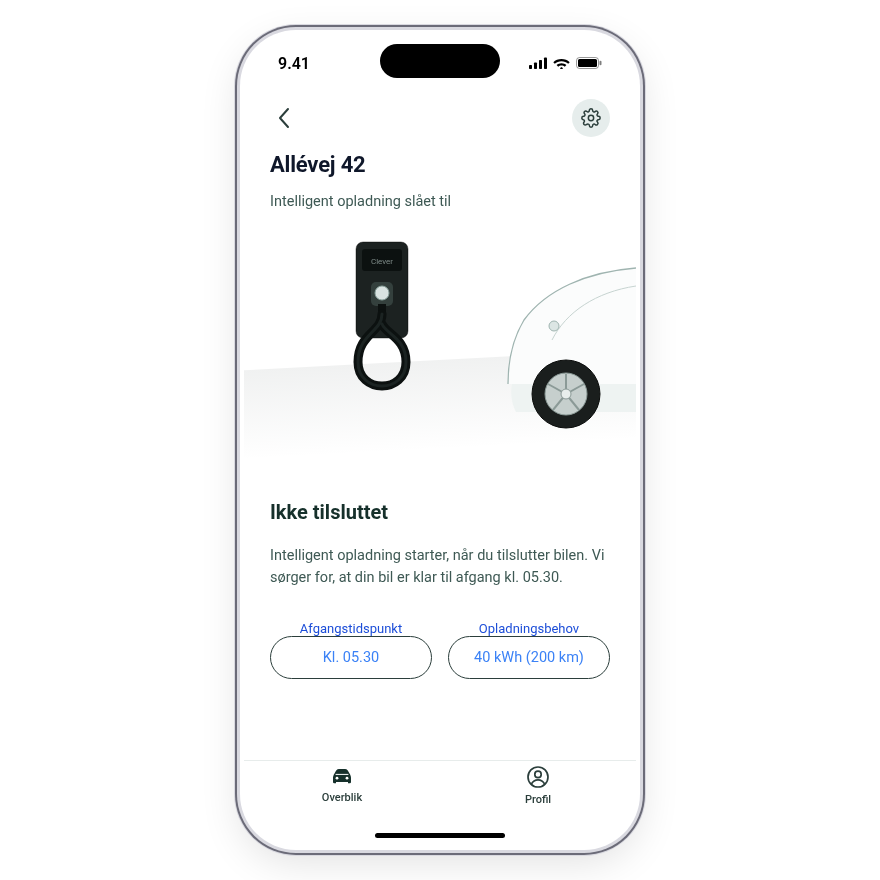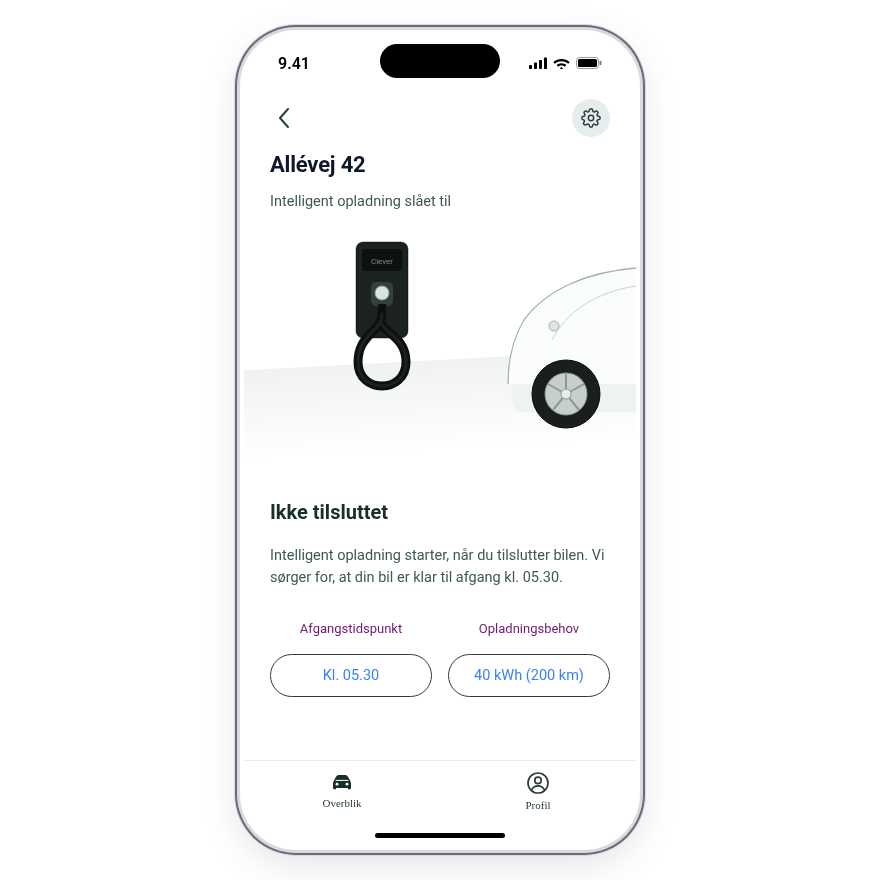--- a/index.html
+++ b/index.html
@@ -118,40 +118,39 @@
   .settings-row {
     display: flex;
     gap: 16px;
     margin-top: 32px;
   }
   .setting {
     flex: 1;
     text-align: center;
   }
   .setting-label {
-    color: #701a75;
+    color: #1d4ed8;
     font-size: 13px;
-    margin-bottom: 18px;
+    margin-bottom: 0;
   }
   .pill {
     border: 1.5px solid #2b3e3b;
     border-radius: 28px;
     padding: 12px 8px;
     color: #3b82f6;
     font-size: 14.5px;
     font-weight: 400;
   }
   .tabbar {
     flex-shrink: 0;
     height: 86px;
     border-top: 1px solid #e7eceb;
     display: flex;
     justify-content: space-around;
-    padding-top: 10px;
-    font-family: Liberation Serif, serif;
+    padding-top: 4px;
   }
   .tab {
     width: 70px;
     display: flex;
     flex-direction: column;
     align-items: center;
     gap: 4px;
     color: #2b3e3b;
   }
   .tab-label {

